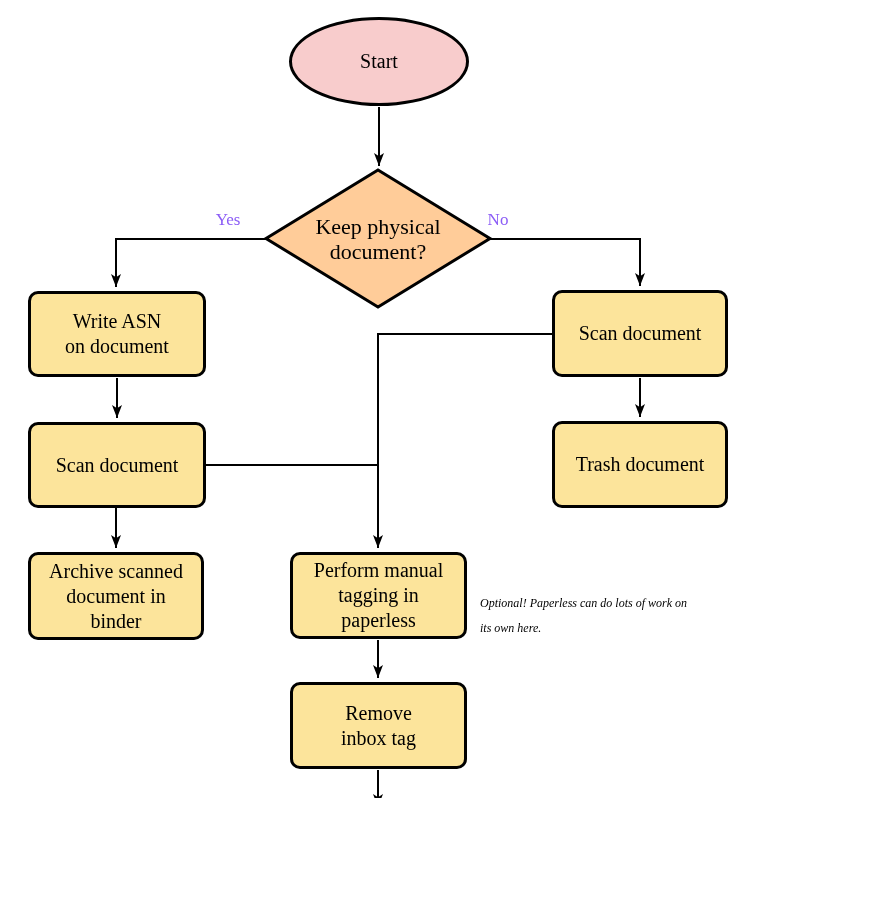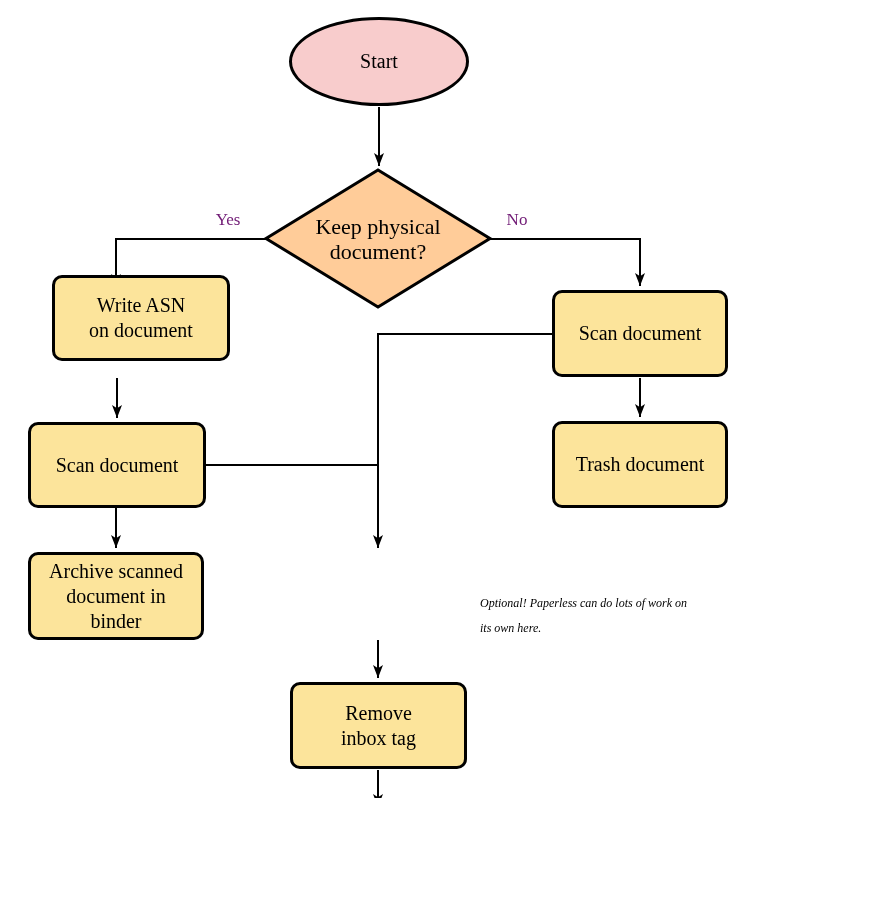--- a/index.html
+++ b/index.html
@@ -47,21 +47,21 @@
     text-align: center;
     white-space: pre-line;
     font-size: 22px;
     line-height: 25px;
     color: #000000;
   }
   .edge-label {
     position: absolute;
     font-size: 17px;
     line-height: 19px;
-    color: #701a75;
+    color: #8b5cf6;
     text-align: center;
   }
   .note {
     position: absolute;
     font-size: 12px;
     line-height: 25px;
     font-style: italic;
     color: #000000;
     white-space: pre-line;
   }
@@ -101,35 +101,38 @@
     <path d="M378 770 L378 807" fill="none" stroke="#000000" stroke-width="2" marker-end="url(#arrow)"></path>
   </svg>
 
   <div class="node terminal" style="left:289px; top:17px; width:180px; height:89px;">Start</div>
 
   <div class="diamond-label" style="left:266px; top:204px; width:224px; height:69px;">Keep physical
 document?</div>
 
   <div class="edge-label" style="left:198px; top:210px; width:60px;">Yes</div>
 
-  <div class="edge-label" style="left:487px; top:210px; width:60px;">No</div>
+  <div class="edge-label" style="left:468px; top:210px; width:60px;">No</div>
 
-  <div class="node process" style="left:28px; top:275px; width:178px; height:86px;margin-left:24px;">Write ASN
+  <div class="node process" style="left:28px; top:291px; width:178px; height:86px;">Write ASN
 on document</div>
 
   <div class="node process" style="left:28px; top:422px; width:178px; height:86px;">Scan document</div>
 
   <div class="node process" style="left:28px; top:552px; width:176px; height:88px;">Archive scanned
 document in
 binder</div>
 
   <div class="node process" style="left:552px; top:290px; width:176px; height:87px;">Scan document</div>
 
   <div class="node process" style="left:552px; top:421px; width:176px; height:87px;text-align:right;">Trash document</div>
 
+  <div class="node process" style="left:290px; top:552px; width:177px; height:87px;">Perform manual
+tagging in
+paperless</div>
 
   <div class="node terminal" style="left:289px; top:811px; width:180px; height:87px;">End</div>
 
   <div class="node process" style="left:290px; top:682px; width:177px; height:87px;">Remove
 inbox tag</div>
 
   <div class="note" style="left:480px; top:591px; width:402px;">Optional! Paperless can do lots of work on
 its own here.</div>
 
   <div class="bottom-strip"></div>

